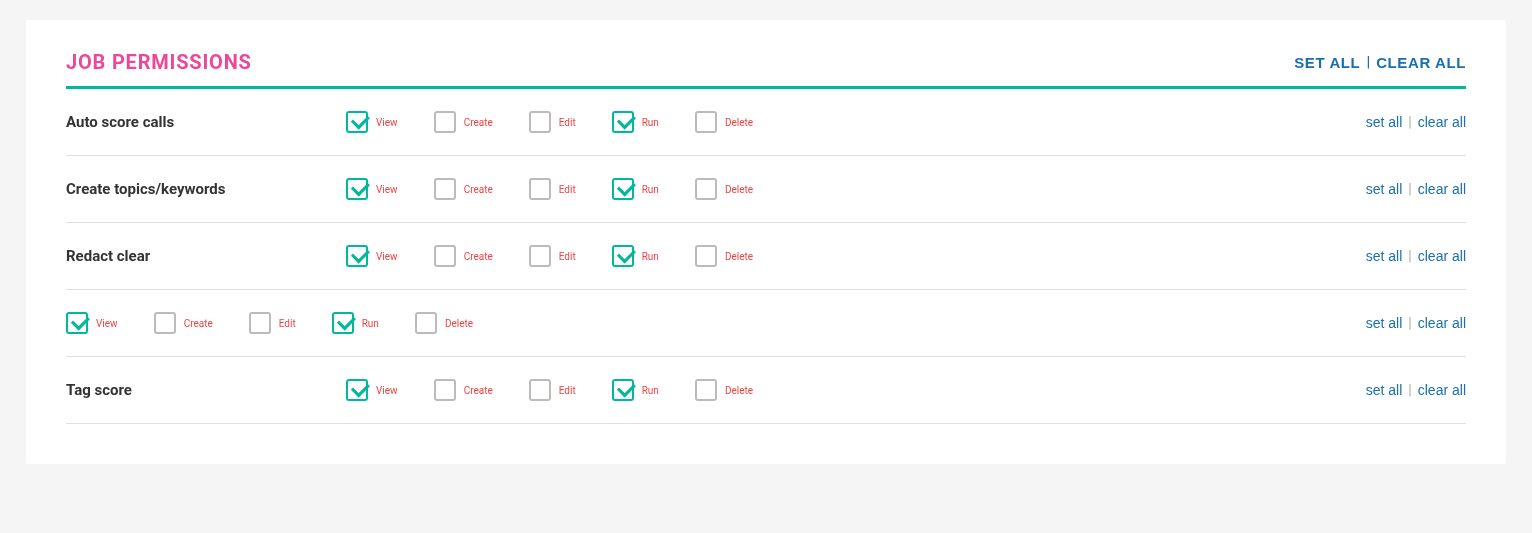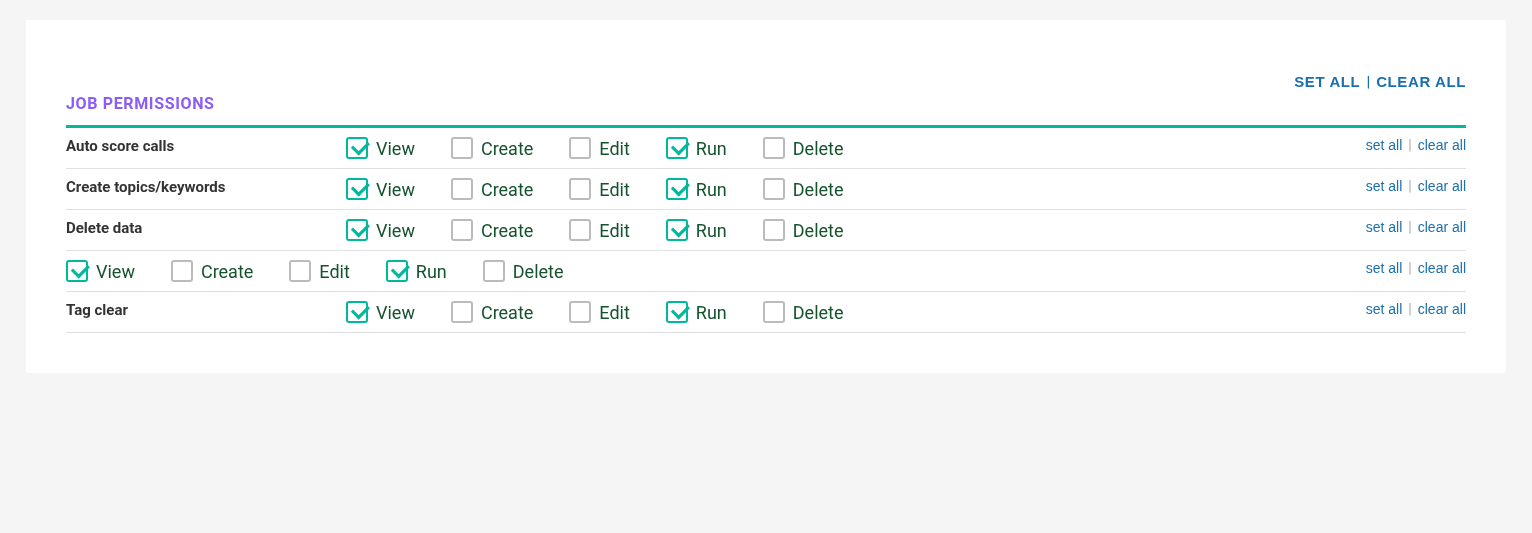--- a/index.html
+++ b/index.html
@@ -20,26 +20,25 @@
     }
     .panel-header {
       display: flex;
       justify-content: space-between;
       align-items: center;
       padding-bottom: 12px;
       border-bottom: 3px solid #00b89c;
       margin-bottom: 0;
     }
     .panel-title {
-      color: #8b5cf6;
-      font-size: 16px;
+      color: #ec4899;
+      font-size: 20px;
       font-weight: 700;
       letter-spacing: 0.04em;
       text-transform: uppercase;
-      margin-top: 44px;
     }
     .header-actions {
       display: flex;
       align-items: center;
       gap: 6px;
     }
     .header-set-all, .header-clear-all {
       color: #1a6faf;
       font-weight: 700;
       font-size: 15px;
@@ -50,22 +49,22 @@
       border: none;
       padding: 0;
     }
     .header-separator {
       color: #1a6faf;
       font-weight: 700;
       font-size: 15px;
     }
     .permission-row {
       display: flex;
-      align-items: flex-start;
-      padding: 9px 0;
+      align-items: center;
+      padding: 22px 0;
       border-bottom: 1px solid #e0e0e0;
     }
     .permission-name {
       font-weight: 700;
       font-size: 15px;
       color: #333;
       width: 280px;
       flex-shrink: 0;
     }
     .permissions-group {
@@ -74,22 +73,22 @@
       flex: 1;
       gap: 0;
     }
     .permission-item {
       display: flex;
       align-items: center;
       gap: 8px;
       margin-right: 36px;
     }
     .permission-label {
-      font-size: 18px;
-      color: #14532d;
+      font-size: 10px;
+      color: #ef4444;
     }
     .checkbox-checked, .checkbox-unchecked {
       width: 22px;
       height: 22px;
       display: inline-flex;
       align-items: center;
       justify-content: center;
       border-radius: 3px;
       flex-shrink: 0;
     }
@@ -202,80 +201,80 @@
             <span class="permission-label">Delete</span>
           </div>
         </div>
         <div class="row-actions">
           <button class="row-set-all">set all</button>
           <span class="row-separator">|</span>
           <button class="row-clear-all">clear all</button>
         </div>
       </div>
       <div class="permission-row">
-        <span class="permission-name">Delete data</span>
-        <div class="permissions-group">
-          <div class="permission-item">
-            <div class="checkbox-checked"></div>
-            <span class="permission-label">View</span>
-          </div>
-          <div class="permission-item">
-            <div class="checkbox-unchecked"></div>
-            <span class="permission-label">Create</span>
-          </div>
-          <div class="permission-item">
-            <div class="checkbox-unchecked"></div>
-            <span class="permission-label">Edit</span>
-          </div>
-          <div class="permission-item">
-            <div class="checkbox-checked"></div>
-            <span class="permission-label">Run</span>
-          </div>
-          <div class="permission-item">
-            <div class="checkbox-unchecked"></div>
-            <span class="permission-label">Delete</span>
-          </div>
-        </div>
-        <div class="row-actions">
-          <button class="row-set-all">set all</button>
-          <span class="row-separator">|</span>
-          <button class="row-clear-all">clear all</button>
-        </div>
-      </div>
-      <div class="permission-row">
-        <div class="permissions-group">
-          <div class="permission-item">
-            <div class="checkbox-checked"></div>
-            <span class="permission-label">View</span>
-          </div>
-          <div class="permission-item">
-            <div class="checkbox-unchecked"></div>
-            <span class="permission-label">Create</span>
-          </div>
-          <div class="permission-item">
-            <div class="checkbox-unchecked"></div>
-            <span class="permission-label">Edit</span>
-          </div>
-          <div class="permission-item">
-            <div class="checkbox-checked"></div>
-            <span class="permission-label">Run</span>
-          </div>
-          <div class="permission-item">
-            <div class="checkbox-unchecked"></div>
-            <span class="permission-label">Delete</span>
-          </div>
-        </div>
-        <div class="row-actions">
-          <button class="row-set-all">set all</button>
-          <span class="row-separator">|</span>
-          <button class="row-clear-all">clear all</button>
-        </div>
-      </div>
-      <div class="permission-row">
-        <span class="permission-name">Tag clear</span>
+        <span class="permission-name">Redact clear</span>
+        <div class="permissions-group">
+          <div class="permission-item">
+            <div class="checkbox-checked"></div>
+            <span class="permission-label">View</span>
+          </div>
+          <div class="permission-item">
+            <div class="checkbox-unchecked"></div>
+            <span class="permission-label">Create</span>
+          </div>
+          <div class="permission-item">
+            <div class="checkbox-unchecked"></div>
+            <span class="permission-label">Edit</span>
+          </div>
+          <div class="permission-item">
+            <div class="checkbox-checked"></div>
+            <span class="permission-label">Run</span>
+          </div>
+          <div class="permission-item">
+            <div class="checkbox-unchecked"></div>
+            <span class="permission-label">Delete</span>
+          </div>
+        </div>
+        <div class="row-actions">
+          <button class="row-set-all">set all</button>
+          <span class="row-separator">|</span>
+          <button class="row-clear-all">clear all</button>
+        </div>
+      </div>
+      <div class="permission-row">
+        <div class="permissions-group">
+          <div class="permission-item">
+            <div class="checkbox-checked"></div>
+            <span class="permission-label">View</span>
+          </div>
+          <div class="permission-item">
+            <div class="checkbox-unchecked"></div>
+            <span class="permission-label">Create</span>
+          </div>
+          <div class="permission-item">
+            <div class="checkbox-unchecked"></div>
+            <span class="permission-label">Edit</span>
+          </div>
+          <div class="permission-item">
+            <div class="checkbox-checked"></div>
+            <span class="permission-label">Run</span>
+          </div>
+          <div class="permission-item">
+            <div class="checkbox-unchecked"></div>
+            <span class="permission-label">Delete</span>
+          </div>
+        </div>
+        <div class="row-actions">
+          <button class="row-set-all">set all</button>
+          <span class="row-separator">|</span>
+          <button class="row-clear-all">clear all</button>
+        </div>
+      </div>
+      <div class="permission-row">
+        <span class="permission-name">Tag score</span>
         <div class="permissions-group">
           <div class="permission-item">
             <div class="checkbox-checked"></div>
             <span class="permission-label">View</span>
           </div>
           <div class="permission-item">
             <div class="checkbox-unchecked"></div>
             <span class="permission-label">Create</span>
           </div>
           <div class="permission-item">

